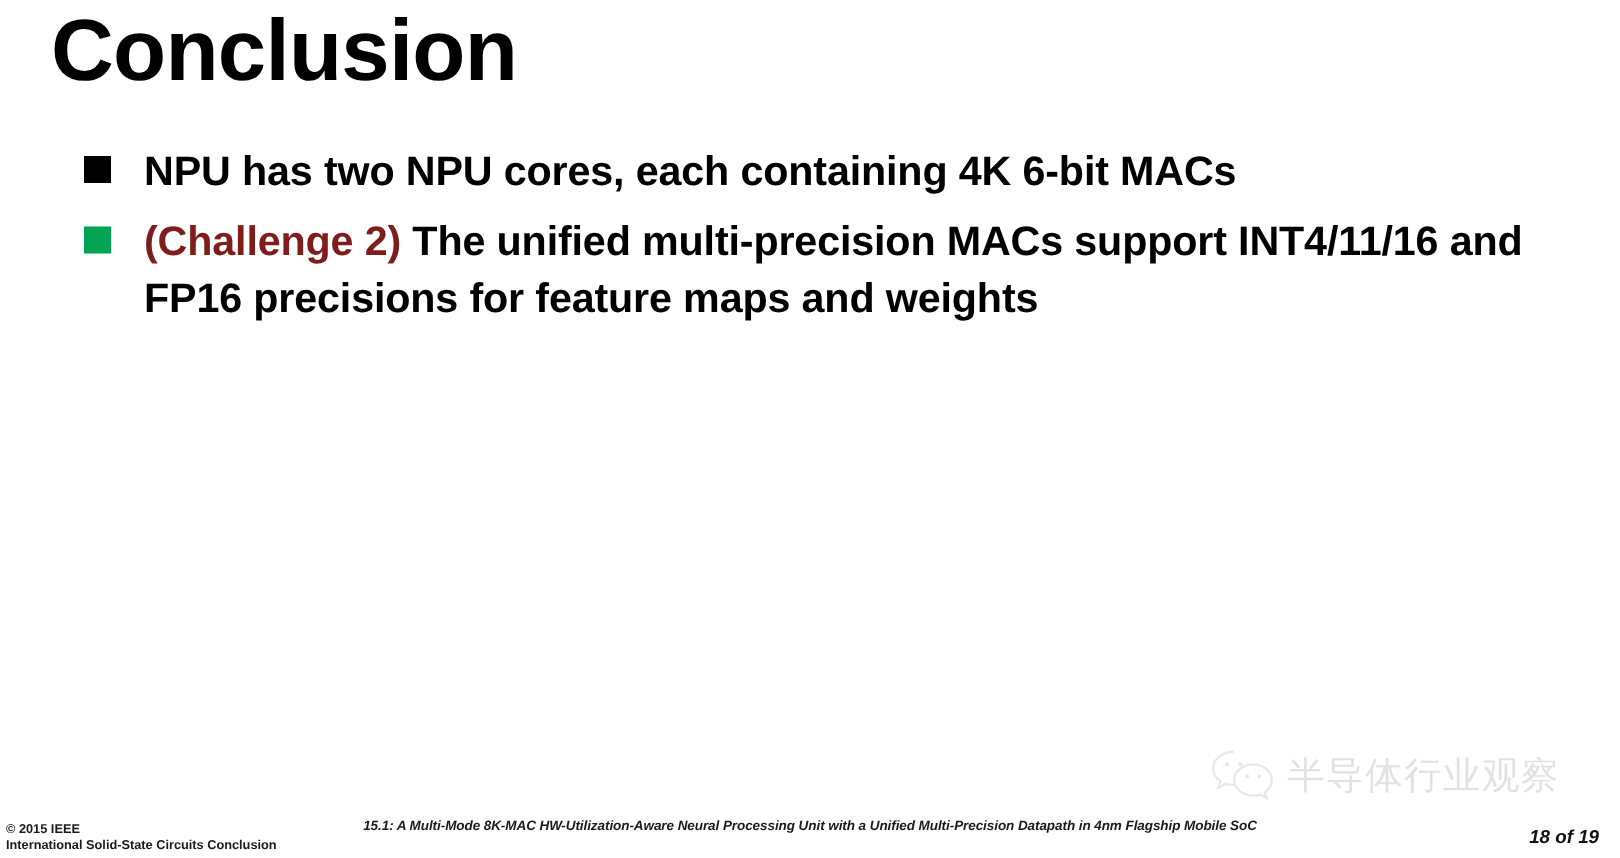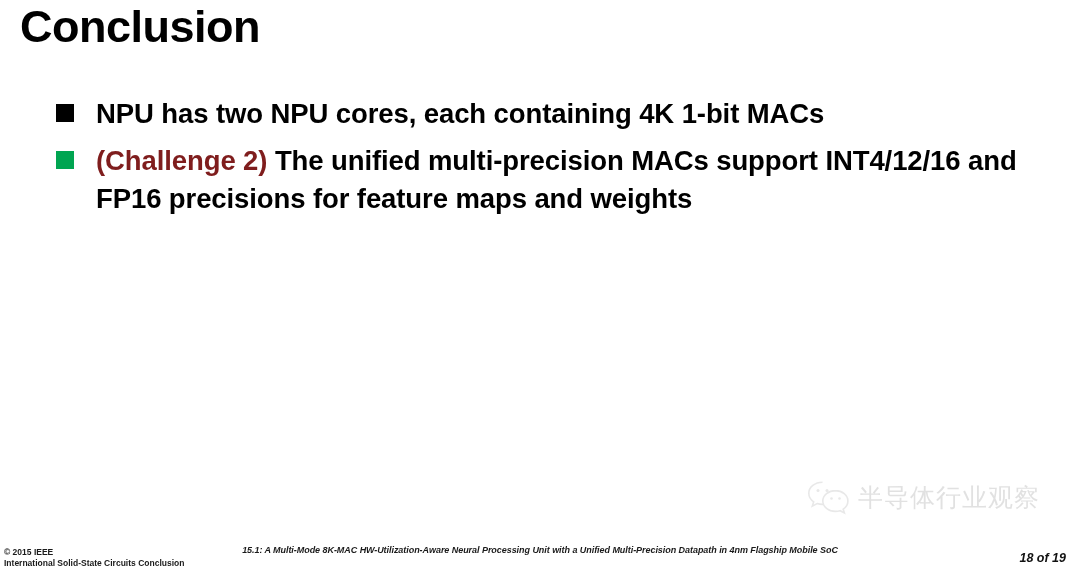--- a/index.html
+++ b/index.html
@@ -19,23 +19,23 @@
 
   .slide {
     position: absolute;
     inset: 0;
     background: #ffffff;
   }
 
   
   .slide-title {
     position: absolute;
-    left: 20px;
+    left: 34px;
     top: 2px;
-    font-size: 45px;
+    font-size: 58px;
     font-weight: bold;
     letter-spacing: -0.5px;
     line-height: 1.1;
     color: #000000;
     white-space: nowrap;
   }
 
   
   .body-list {
     position: absolute;
@@ -68,21 +68,21 @@
   }
 
   .tag {
     font-weight: bold;
   }
 
   
   .watermark {
     position: absolute;
     left: 806px;
-    top: 479px;
+    top: 498px;
     display: flex;
     align-items: center;
     opacity: 0.42;
   }
   .watermark-logo {
     width: 44px;
     height: 36px;
     margin-right: 8px;
     flex: 0 0 auto;
   }
@@ -131,27 +131,27 @@
 <body>
 
 <div class="slide" style="background: rgb(255, 255, 255);">
 
   <div class="slide-title">Conclusion</div>
 
   <div class="body-list">
 
     <div class="bullet-row">
       <span class="bullet-marker" style="background: rgb(0, 0, 0);"></span>
-      <span class="bullet-text"><span class="tag" style="color: rgb(0, 0, 0);"></span><span>NPU has two NPU cores, each containing 4K 1-bit MACs</span></span>
+      <span class="bullet-text"><span class="tag" style="color: rgb(0, 0, 0);"></span><span>NPU has two NPU cores, each containing 4K 6-bit MACs</span></span>
     </div>
 
 
     <div class="bullet-row">
       <span class="bullet-marker" style="background: rgb(0, 165, 81);"></span>
-      <span class="bullet-text"><span class="tag" style="color: #7f1d1d;">(Challenge 2)</span><span> The unified multi-precision MACs support INT4/12/16 and FP16 precisions for feature maps and weights</span></span>
+      <span class="bullet-text"><span class="tag" style="color: #7f1d1d;">(Challenge 2)</span><span> The unified multi-precision MACs support INT4/11/16 and FP16 precisions for feature maps and weights</span></span>
     </div>
 
 
   </div>
 
   <div class="watermark">
     <span class="watermark-logo">
       <svg viewBox="0 0 44 36" width="44" height="36" aria-hidden="true">
         <g fill="none" stroke="#c9c9c9" stroke-width="1.6">
           <path d="M16.5 3.2C8.9 3.2 2.8 8.2 2.8 14.3c0 3.4 1.9 6.5 4.9 8.5l-1.4 4.3 4.9-2.5c1.6.5 3.4.8 5.3.8 .5 0 1 0 1.5-.06"></path>

